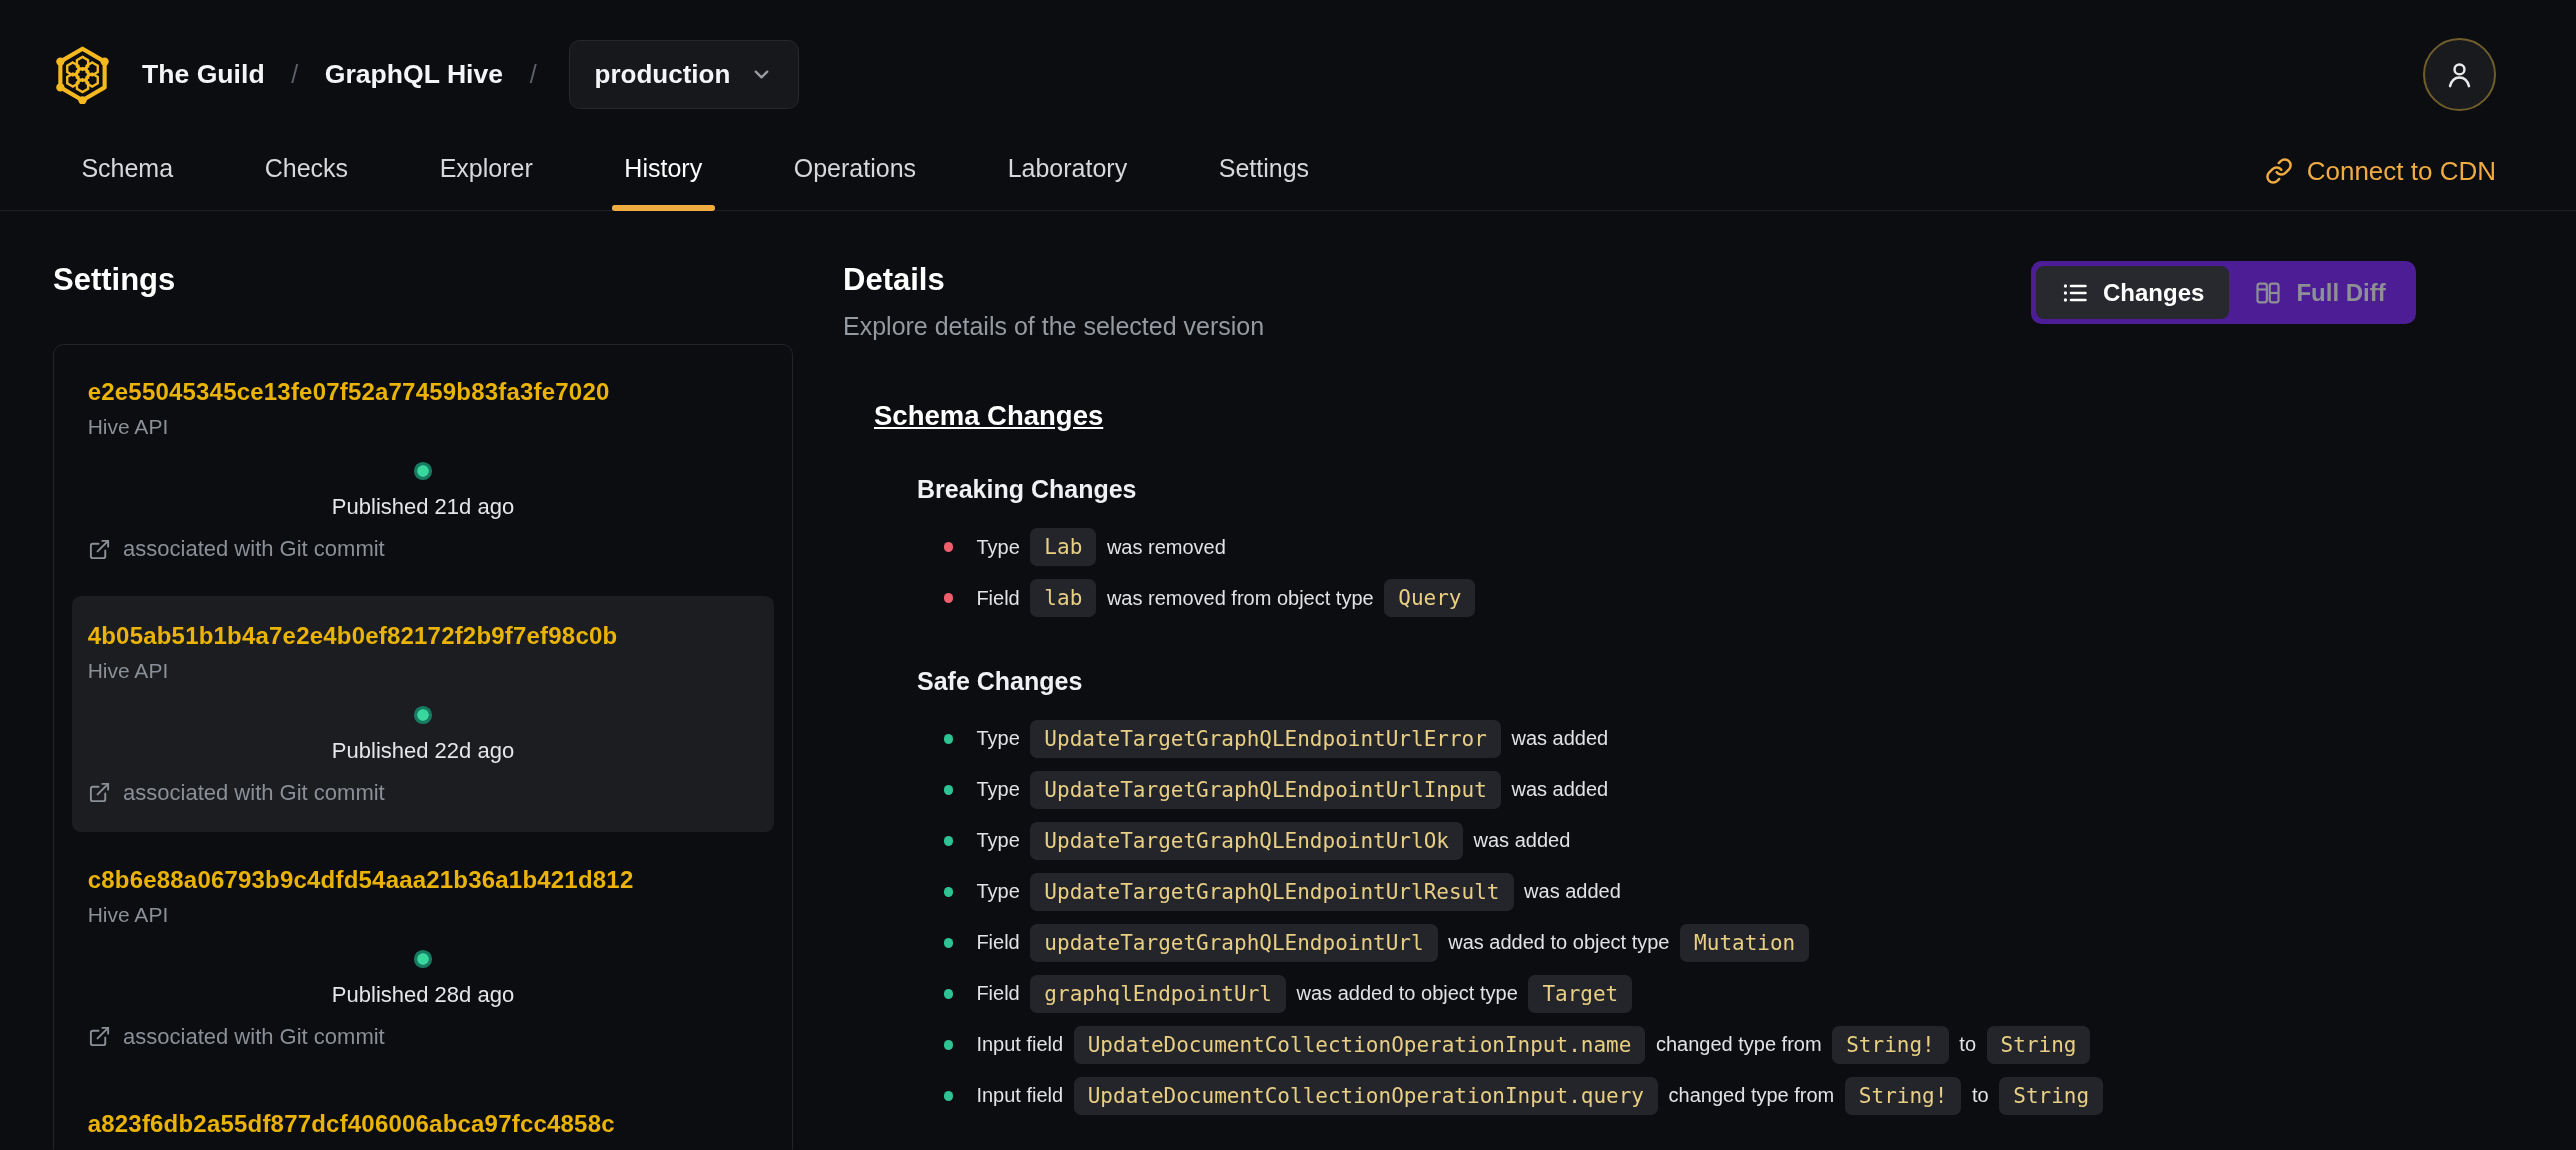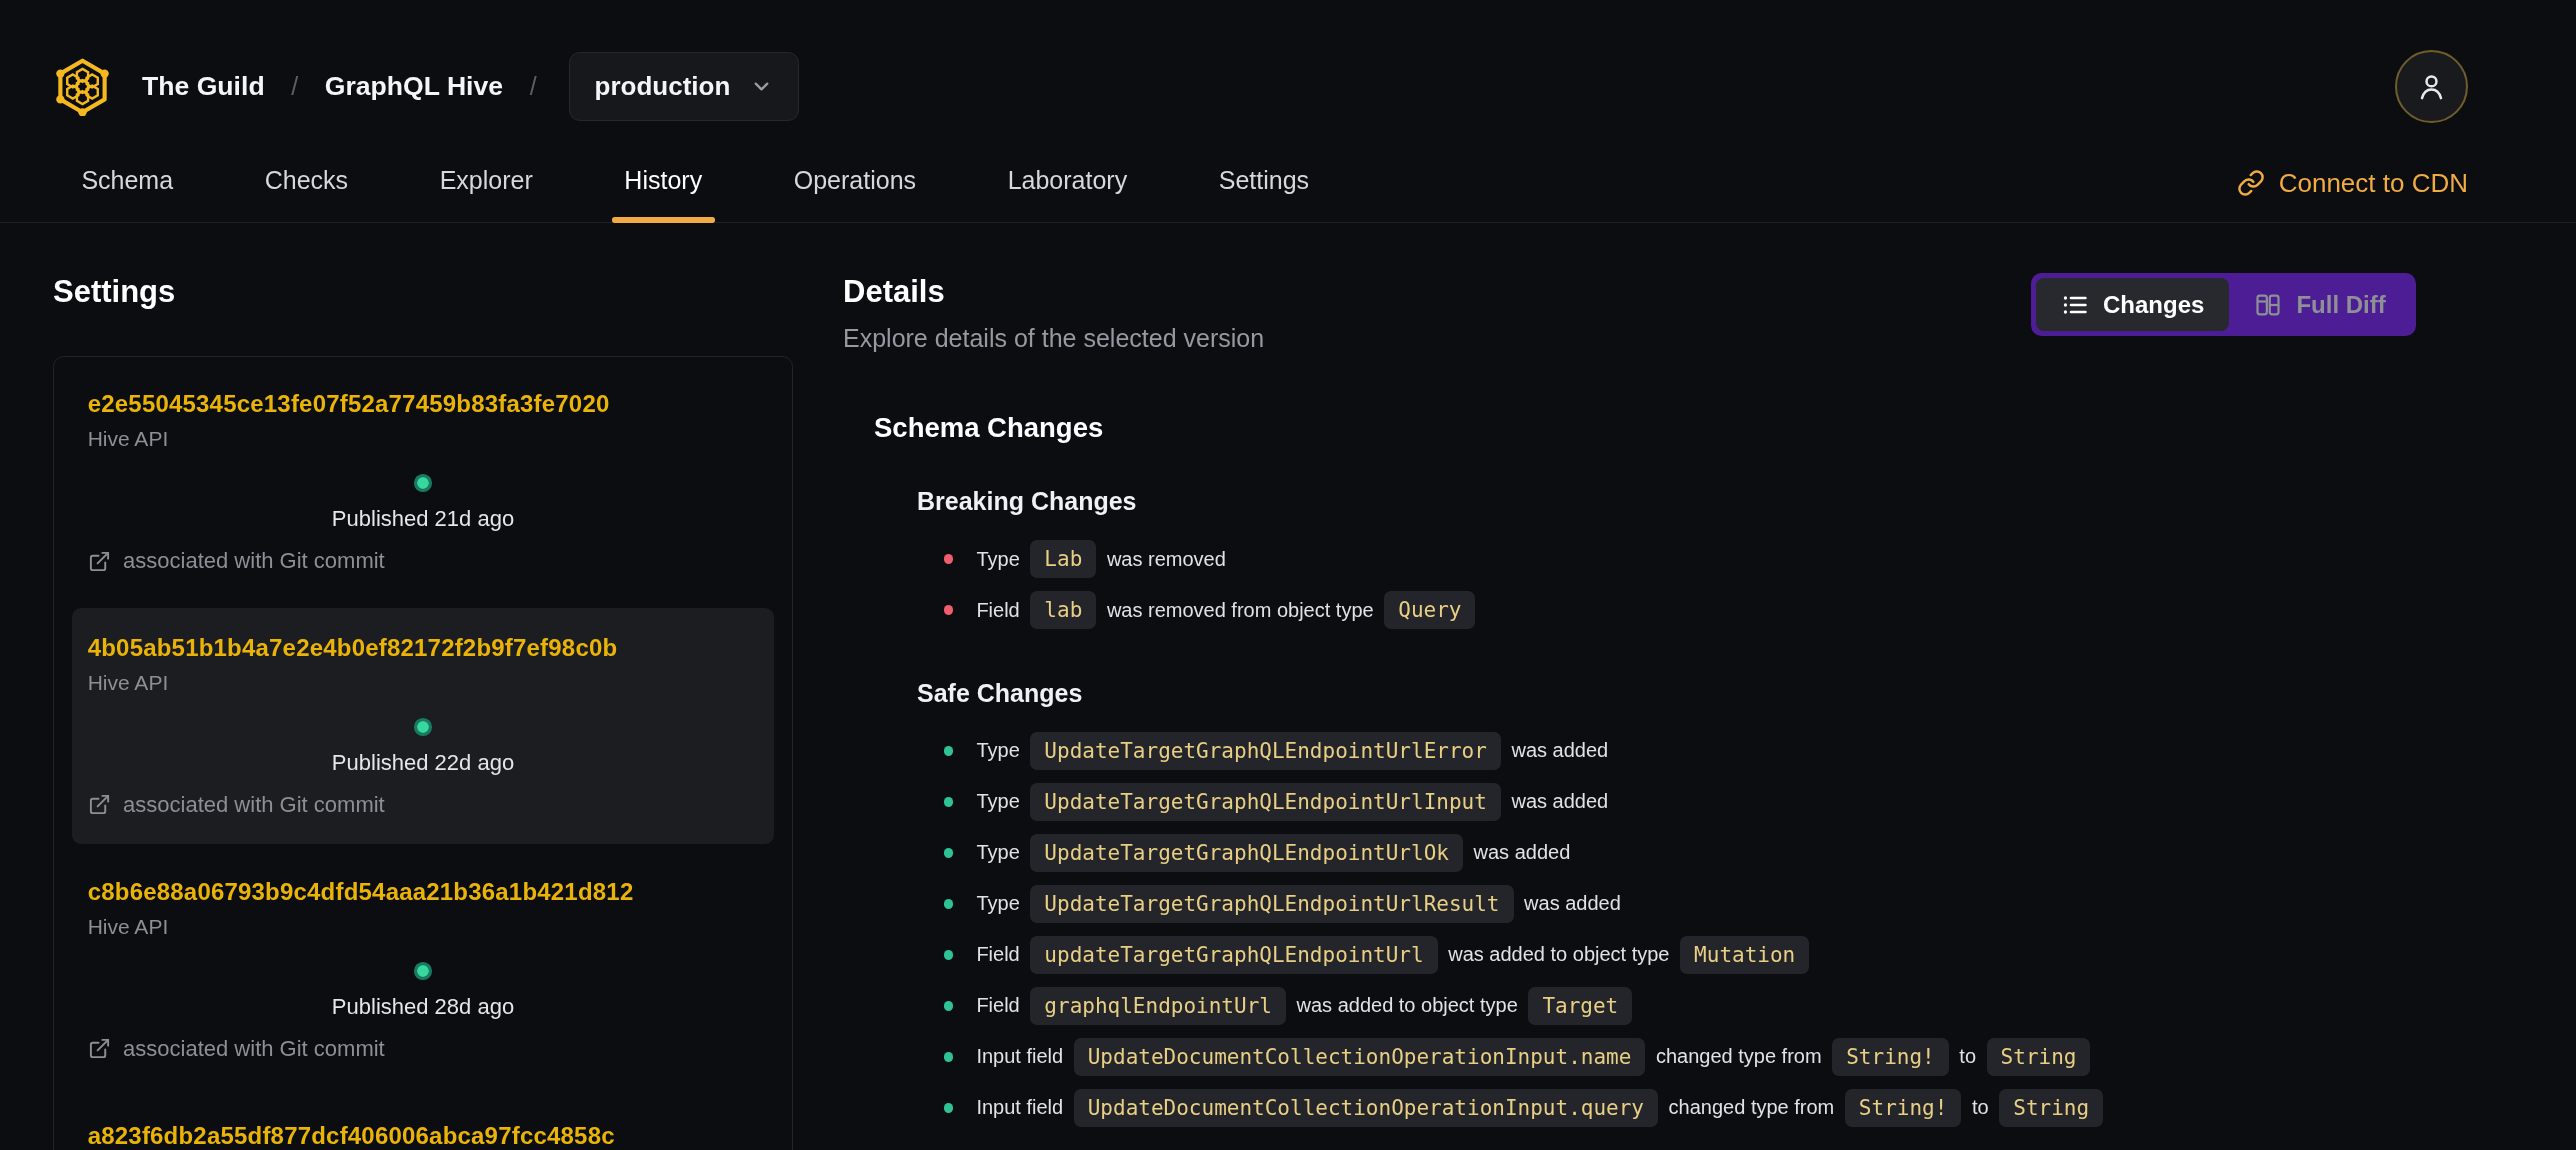--- a/index.html
+++ b/index.html
@@ -3,21 +3,21 @@
 <meta charset="utf-8">
 <style>
   * { margin:0; padding:0; box-sizing:border-box; }
   html,body { width:2576px; height:1151px; overflow:hidden; }
   body {
     background:#0b0d11;
     color:#eceef0;
     font-family:"Liberation Sans","DejaVu Sans",sans-serif;
   }
   
-  header { padding:0 108px 0 53px; border-bottom:0.9px solid #1d2025;margin-top:12px; }
+  header { padding:0 80px 0 53px; border-bottom:0.9px solid #1d2025; }
   .header-top { display:flex; align-items:center; height:149px; }
   .logo { width:59px; height:59px; flex:none; cursor:pointer; }
   .crumbs { display:flex; align-items:center; margin-left:30px; gap:26.6px; }
   .crumb { font-size:26.6px; font-weight:600; color:#f4f5f6; cursor:pointer; }
   .crumb-sep { font-size:25px; color:#5c6066; }
   .env-select {
     display:flex; align-items:center; gap:19.5px;
     background:#16181c; border:0.9px solid #26282d; border-radius:10.6px;
     padding:17.7px 25px; margin-left:5.3px; cursor:pointer;
     font-size:26px; font-weight:600; color:#f4f5f6;
@@ -64,21 +64,21 @@
     font-size:22px; color:#8b8f96; }
   
   .details-head { display:flex; justify-content:space-between; align-items:flex-start; }
   .view-toggle { display:flex; background:#4c1d95; border-radius:10.6px; padding:5.3px; margin-top:50px; }
   .toggle-btn { display:flex; align-items:center; gap:14px; border:none; cursor:pointer;
     background:transparent; border-radius:8px; padding:12.4px 25px;
     font-family:inherit; font-size:24px; font-weight:600; color:#8d9095; }
   .toggle-btn.active { background:#28292e; color:#ffffff; }
   
   .schema-changes { margin-top:59px; margin-left:31px; }
-  .sc-title { font-size:27.5px; font-weight:700; color:#ffffff; }
+  .sc-title { font-size:27.5px; font-weight:700; color:#ffffff;text-decoration:underline; }
   .change-section { margin-top:43px; padding-left:43px; }
   .cs-name { font-size:25px; font-weight:600; color:#f0f1f2; }
   .change-list { list-style:none; margin-top:17.7px; padding-left:26.6px; }
   .change-row { display:flex; align-items:center; min-height:51px; }
   .bullet { width:9.8px; height:9.8px; border-radius:50%; flex:none; margin-right:23px; }
   .sev-breaking .bullet { background:#ef5e6d; }
   .sev-safe .bullet { background:#2fc394; }
   .segs { display:flex; align-items:center; flex-wrap:wrap; }
   .seg-text { font-size:20px; color:#e0e2e5; white-space:pre; }
   .code-chip {

